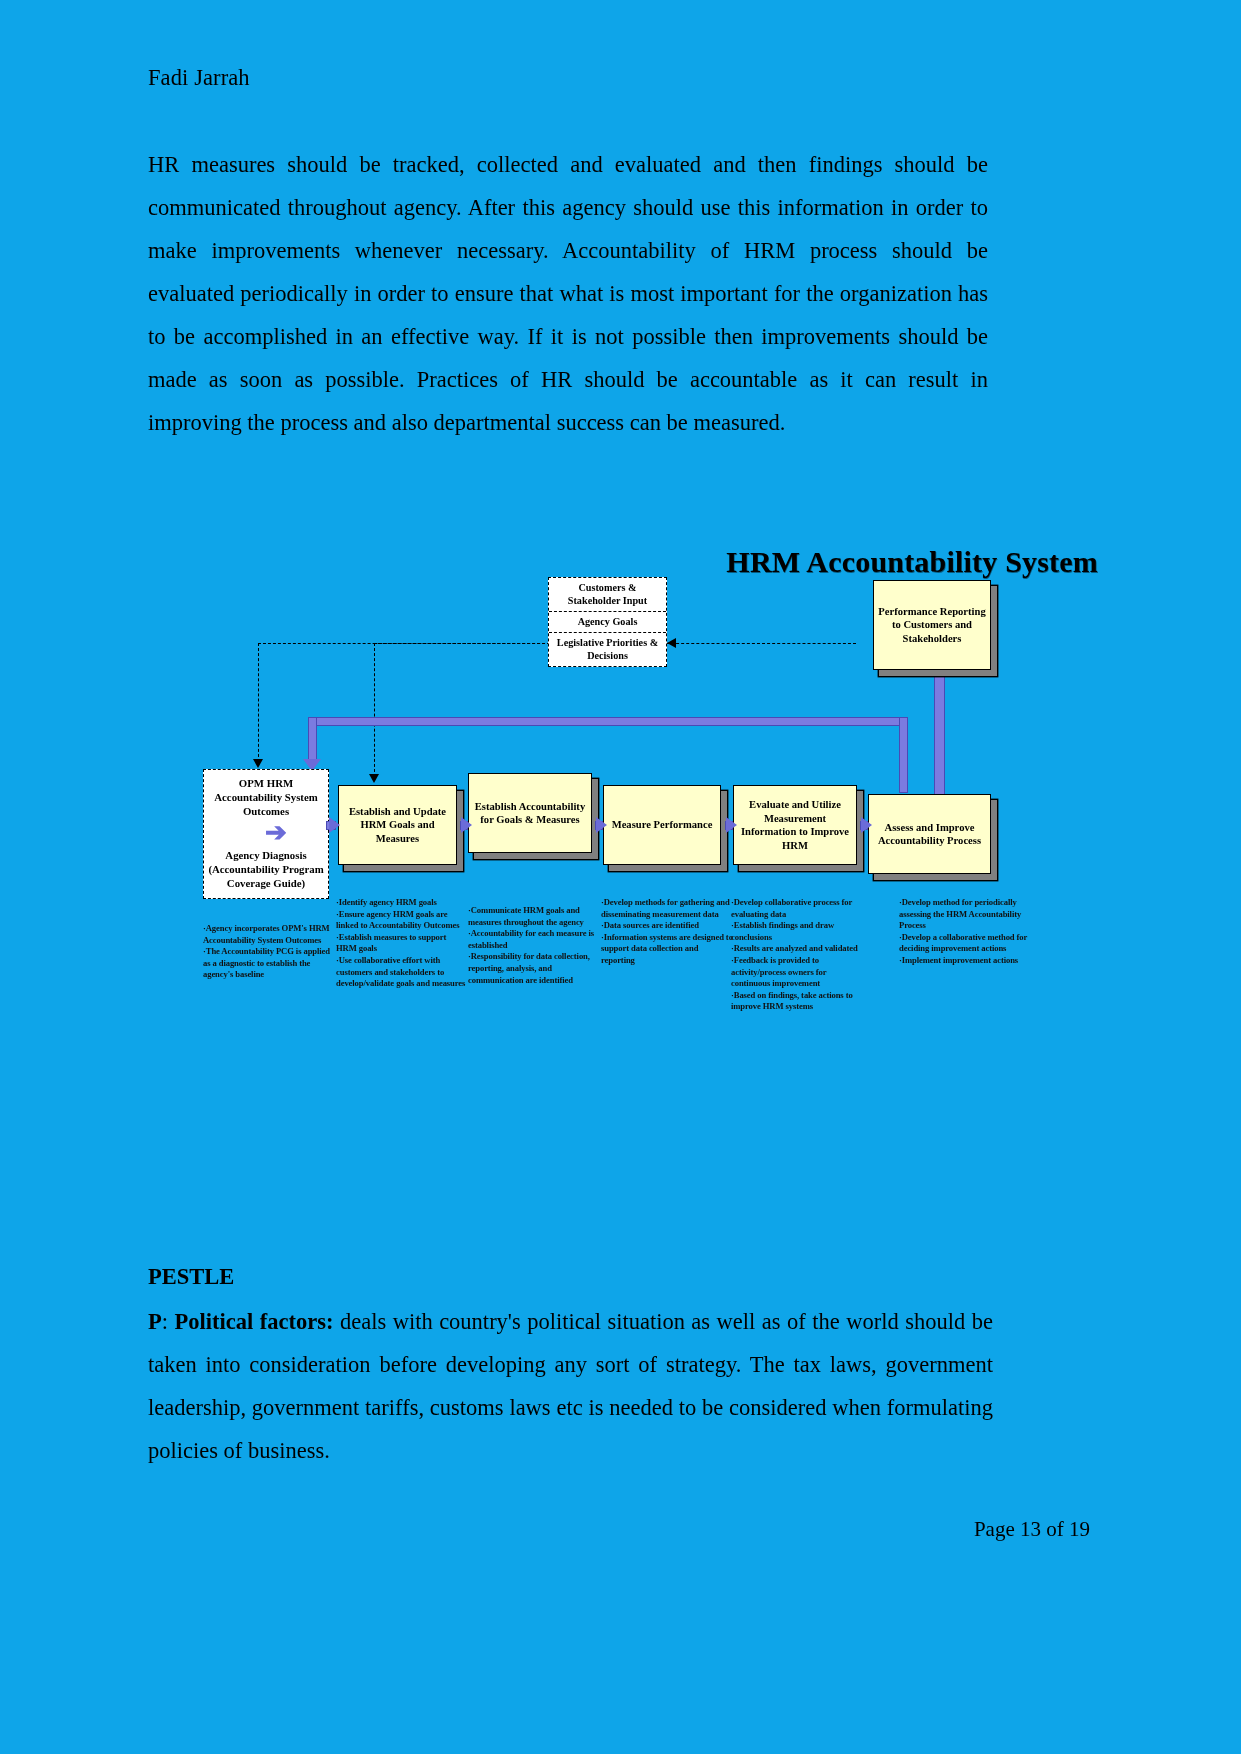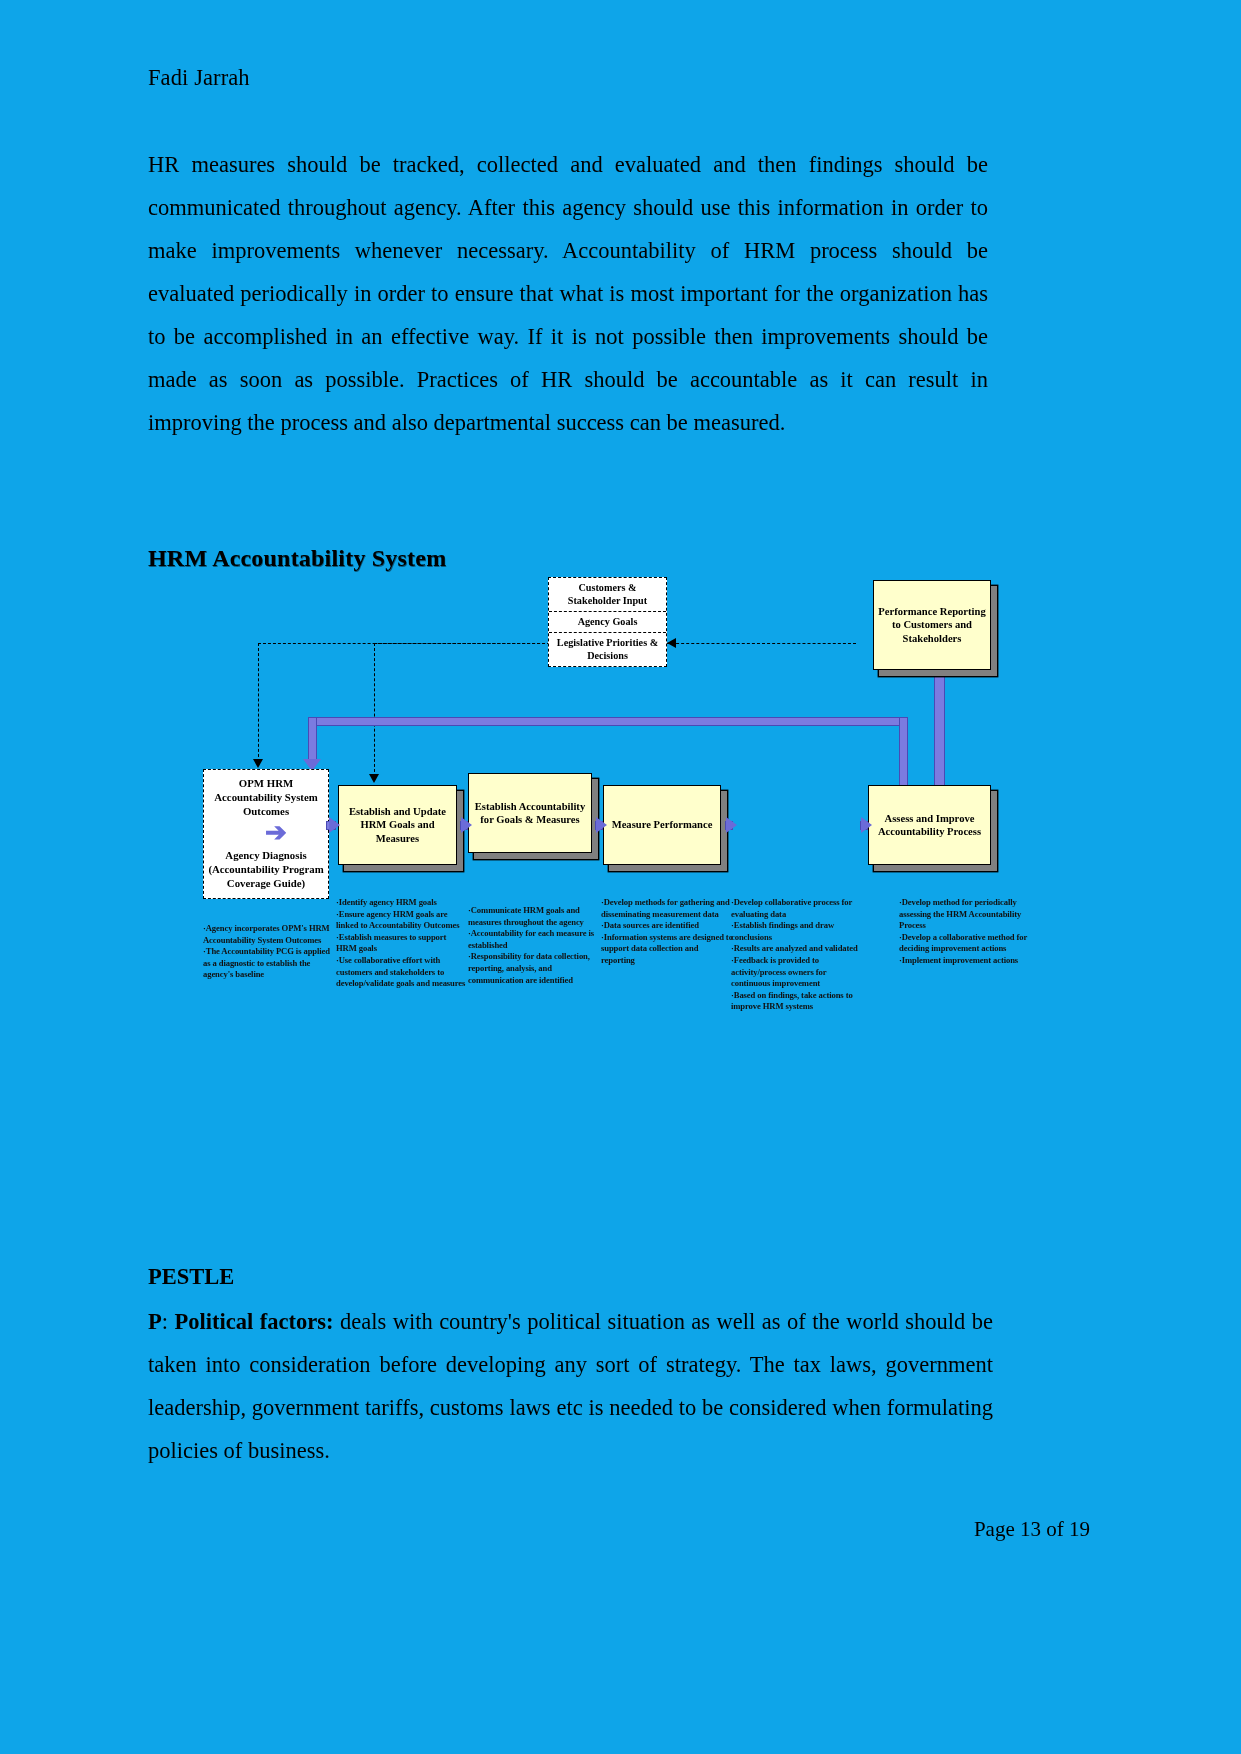--- a/index.html
+++ b/index.html
@@ -77,22 +77,22 @@
     left: 148px;
     top: 545px;
     width: 950px;
     height: 580px;
   }
   .fig-title {
     position: absolute;
     left: 0;
     top: 0;
     width: 950px;
-    text-align: left;
-    font-size: 24px;
+    text-align: right;
+    font-size: 30px;
     font-weight: bold;
     letter-spacing: 0.2px;
     text-shadow: 0.6px 0.6px 0 rgba(0,0,0,0.45);
   }
 
   
   .dashed-stack {
     position: absolute;
     left: 400px;
     top: 32px;
@@ -259,21 +259,22 @@
     </div>
 
     <div class="bullets" style="left:55px; top:378px; width:128px;">
       <span class="b">·Agency incorporates  OPM's HRM Accountability System Outcomes</span>
       <span class="b">·The Accountability PCG is applied as a diagnostic to establish the agency's baseline</span>
     </div>
 
     <div class="ybox" style="left:190px; top:240px; width:119px; height:80px;">Establish and Update HRM Goals and Measures</div>
     <div class="ybox" style="left:320px; top:228px; width:124px; height:80px;">Establish Accountability for Goals &amp; Measures</div>
     <div class="ybox" style="left:455px; top:240px; width:118px; height:80px;">Measure Performance</div>
-    <div class="ybox" style="left:720px; top:240px; width:123px; height:80px;">Assess and Improve Accountability Process</div>
+    <div class="ybox" style="left:585px; top:240px; width:124px; height:80px;">Evaluate and Utilize Measurement Information to Improve HRM</div>
+    <div class="ybox" style="left:720px; top:249px; width:123px; height:80px;">Assess and Improve Accountability Process</div>
 
     <div class="bline" style="left:178px; top:276px; width:10px; height:9px;"></div>
     <div class="arrow-right-blue" style="left:181px; top:272px;"></div>
     <div class="bline" style="left:312px; top:276px; width:8px; height:9px;"></div>
     <div class="arrow-right-blue" style="left:313px; top:272px;"></div>
     <div class="bline" style="left:447px; top:276px; width:8px; height:9px;"></div>
     <div class="arrow-right-blue" style="left:448px; top:272px;"></div>
     <div class="bline" style="left:577px; top:276px; width:8px; height:9px;"></div>
     <div class="arrow-right-blue" style="left:578px; top:272px;"></div>
     <div class="bline" style="left:712px; top:276px; width:8px; height:9px;"></div>

